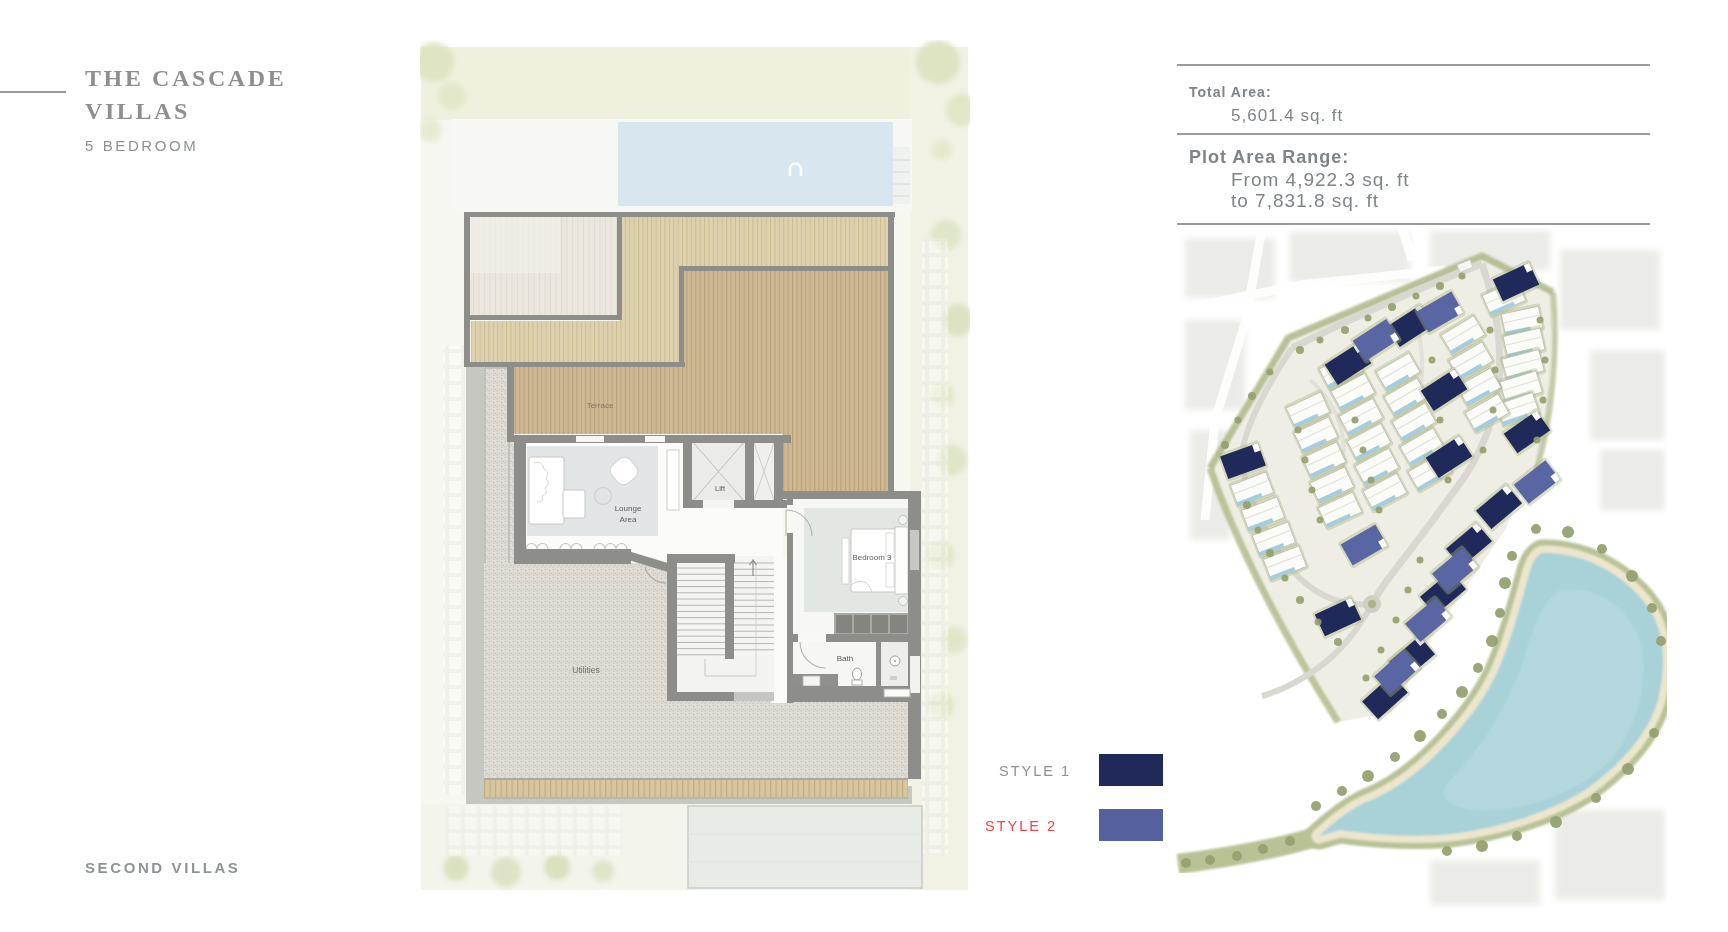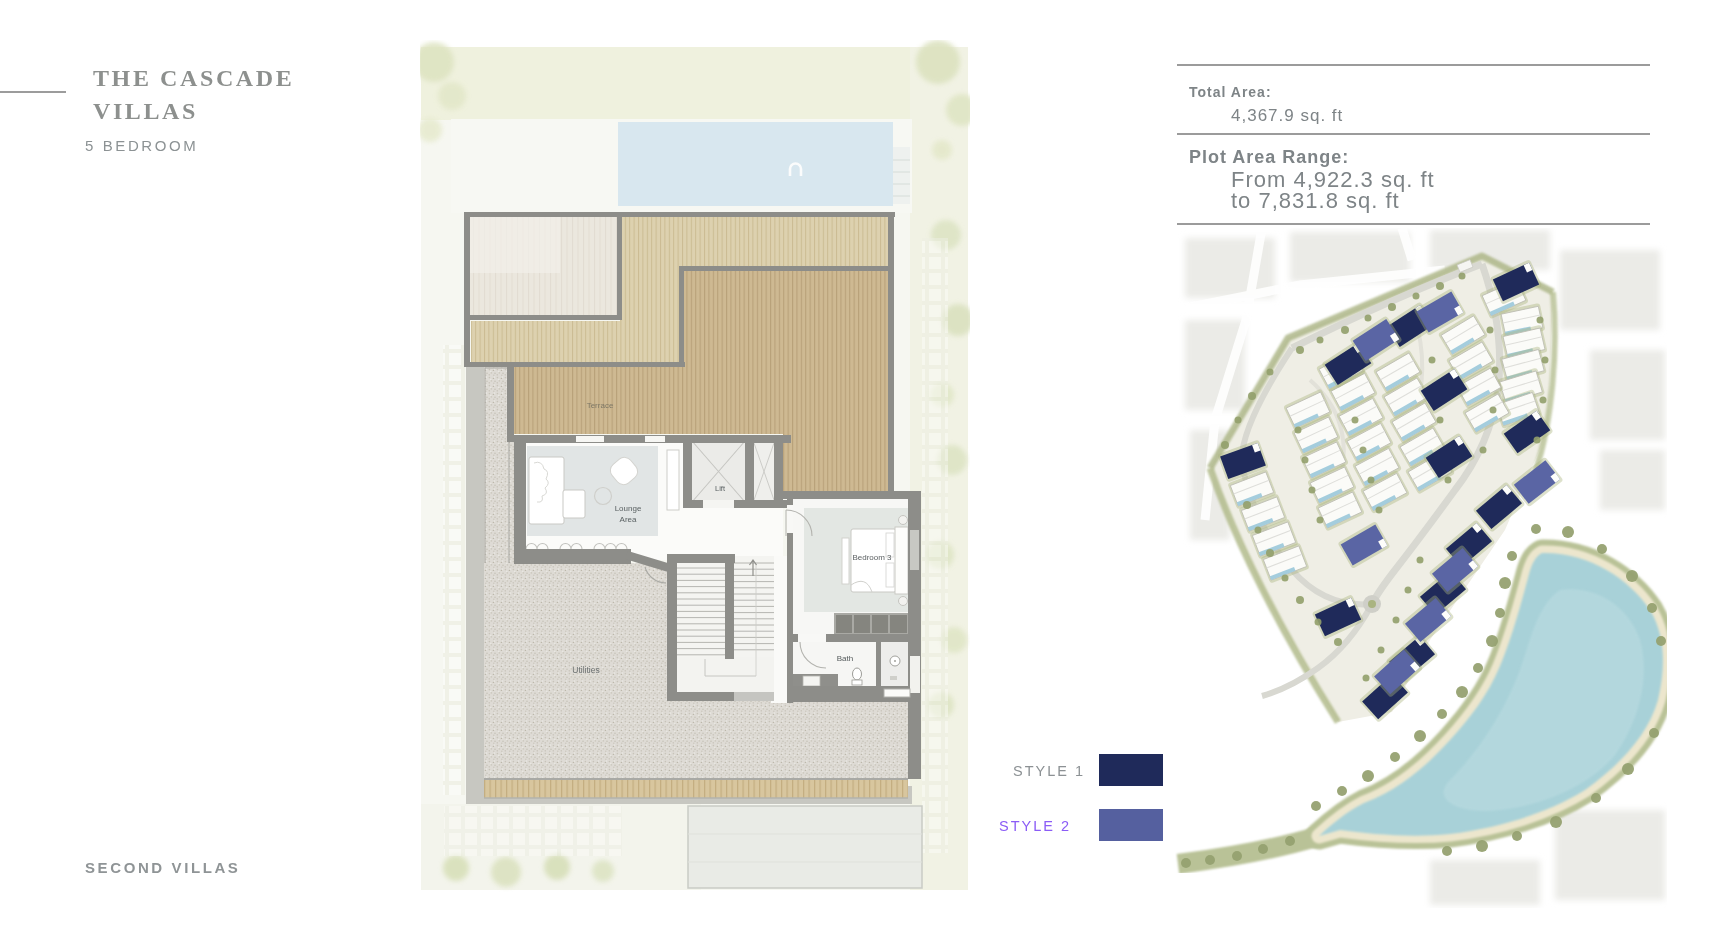--- a/index.html
+++ b/index.html
@@ -4,45 +4,45 @@
 <style>
   html,body{margin:0;padding:0;width:1728px;height:932px;background:#ffffff;overflow:hidden;}
   body{font-family:"Liberation Sans",sans-serif;position:relative;}
   .abs{position:absolute;}
 </style>
 </head>
 <body>
 
 <div class="abs" style="left:0;top:91px;width:66px;height:2px;background:#9c9c9c;"></div>
 
-<div class="abs" style="left:85px;top:62px;font-family:'Liberation Serif',serif;font-weight:bold;font-size:24px;line-height:33px;letter-spacing:2.6px;color:#8d908e;margin-left:8px;">THE CASCADE<br>VILLAS</div>
+<div class="abs" style="left:85px;top:62px;font-family:'Liberation Serif',serif;font-weight:bold;font-size:24px;line-height:33px;letter-spacing:2.6px;color:#8d908e;">THE CASCADE<br>VILLAS</div>
 
 <div class="abs" style="left:85px;top:137px;font-size:15px;letter-spacing:2.6px;color:#8c9294;">5 BEDROOM</div>
 
 <div class="abs" style="left:85px;top:859px;font-size:15px;font-weight:bold;letter-spacing:2.6px;color:#8f9496;">SECOND VILLAS</div>
 
 <div class="abs" style="left:1177px;top:64px;width:473px;height:2px;background:#9b9b9b;"></div>
 
 <div class="abs" style="left:1189px;top:84px;font-size:14px;font-weight:bold;letter-spacing:1px;color:#7e8487;">Total Area:</div>
 
-<div class="abs" style="left:1231px;top:106px;font-size:17px;letter-spacing:1px;color:#7e8487;">4,367.9 sq. ft</div>
+<div class="abs" style="left:1231px;top:106px;font-size:17px;letter-spacing:1px;color:#7e8487;">5,601.4 sq. ft</div>
 
 <div class="abs" style="left:1177px;top:133px;width:473px;height:2px;background:#9b9b9b;"></div>
 
 <div class="abs" style="left:1189px;top:147px;font-size:18px;font-weight:bold;letter-spacing:1px;color:#7e8487;">Plot Area Range:</div>
 
-<div class="abs" style="left:1231px;top:169px;font-size:22px;letter-spacing:1px;color:#7e8487;line-height:21px;">From 4,922.3 sq. ft<br>to 7,831.8 sq. ft</div>
+<div class="abs" style="left:1231px;top:169px;font-size:19px;letter-spacing:1px;color:#7e8487;line-height:21px;">From 4,922.3 sq. ft<br>to 7,831.8 sq. ft</div>
 
 <div class="abs" style="left:1177px;top:223px;width:473px;height:2px;background:#9b9b9b;"></div>
 
-<div class="abs" style="left:985px;top:763px;width:100px;text-align:right;white-space:nowrap;font-size:14.5px;letter-spacing:2px;color:#8c9194;">STYLE 1</div>
+<div class="abs" style="left:985px;top:763px;width:100px;text-align:center;white-space:nowrap;font-size:14.5px;letter-spacing:2px;color:#8c9194;">STYLE 1</div>
 
 <div class="abs" style="left:1099px;top:754px;width:64px;height:32px;background:#1f2a5a;"></div>
 
-<div class="abs" style="left:985px;top:818px;width:100px;text-align:center;white-space:nowrap;font-size:14.5px;letter-spacing:2px;color:#8b5cf6;">STYLE 2</div>
+<div class="abs" style="left:985px;top:818px;width:100px;text-align:left;white-space:nowrap;font-size:14.5px;letter-spacing:2px;color:#ef4444;">STYLE 2</div>
 
 <div class="abs" style="left:1099px;top:809px;width:64px;height:32px;background:#55609f;"></div>
 
 <svg id="plan" class="abs" style="left:420px;top:40px;" width="550" height="864" viewBox="420 40 550 864">
 <defs>
   <filter id="tb" x="-40%" y="-40%" width="180%" height="180%">
         <feGaussianBlur stdDeviation="2.5"></feGaussianBlur>
       </filter>
   <pattern id="deckD" width="4.4" height="12" patternUnits="userSpaceOnUse">
     <rect width="4.4" height="12" fill="#ceb992"></rect>

